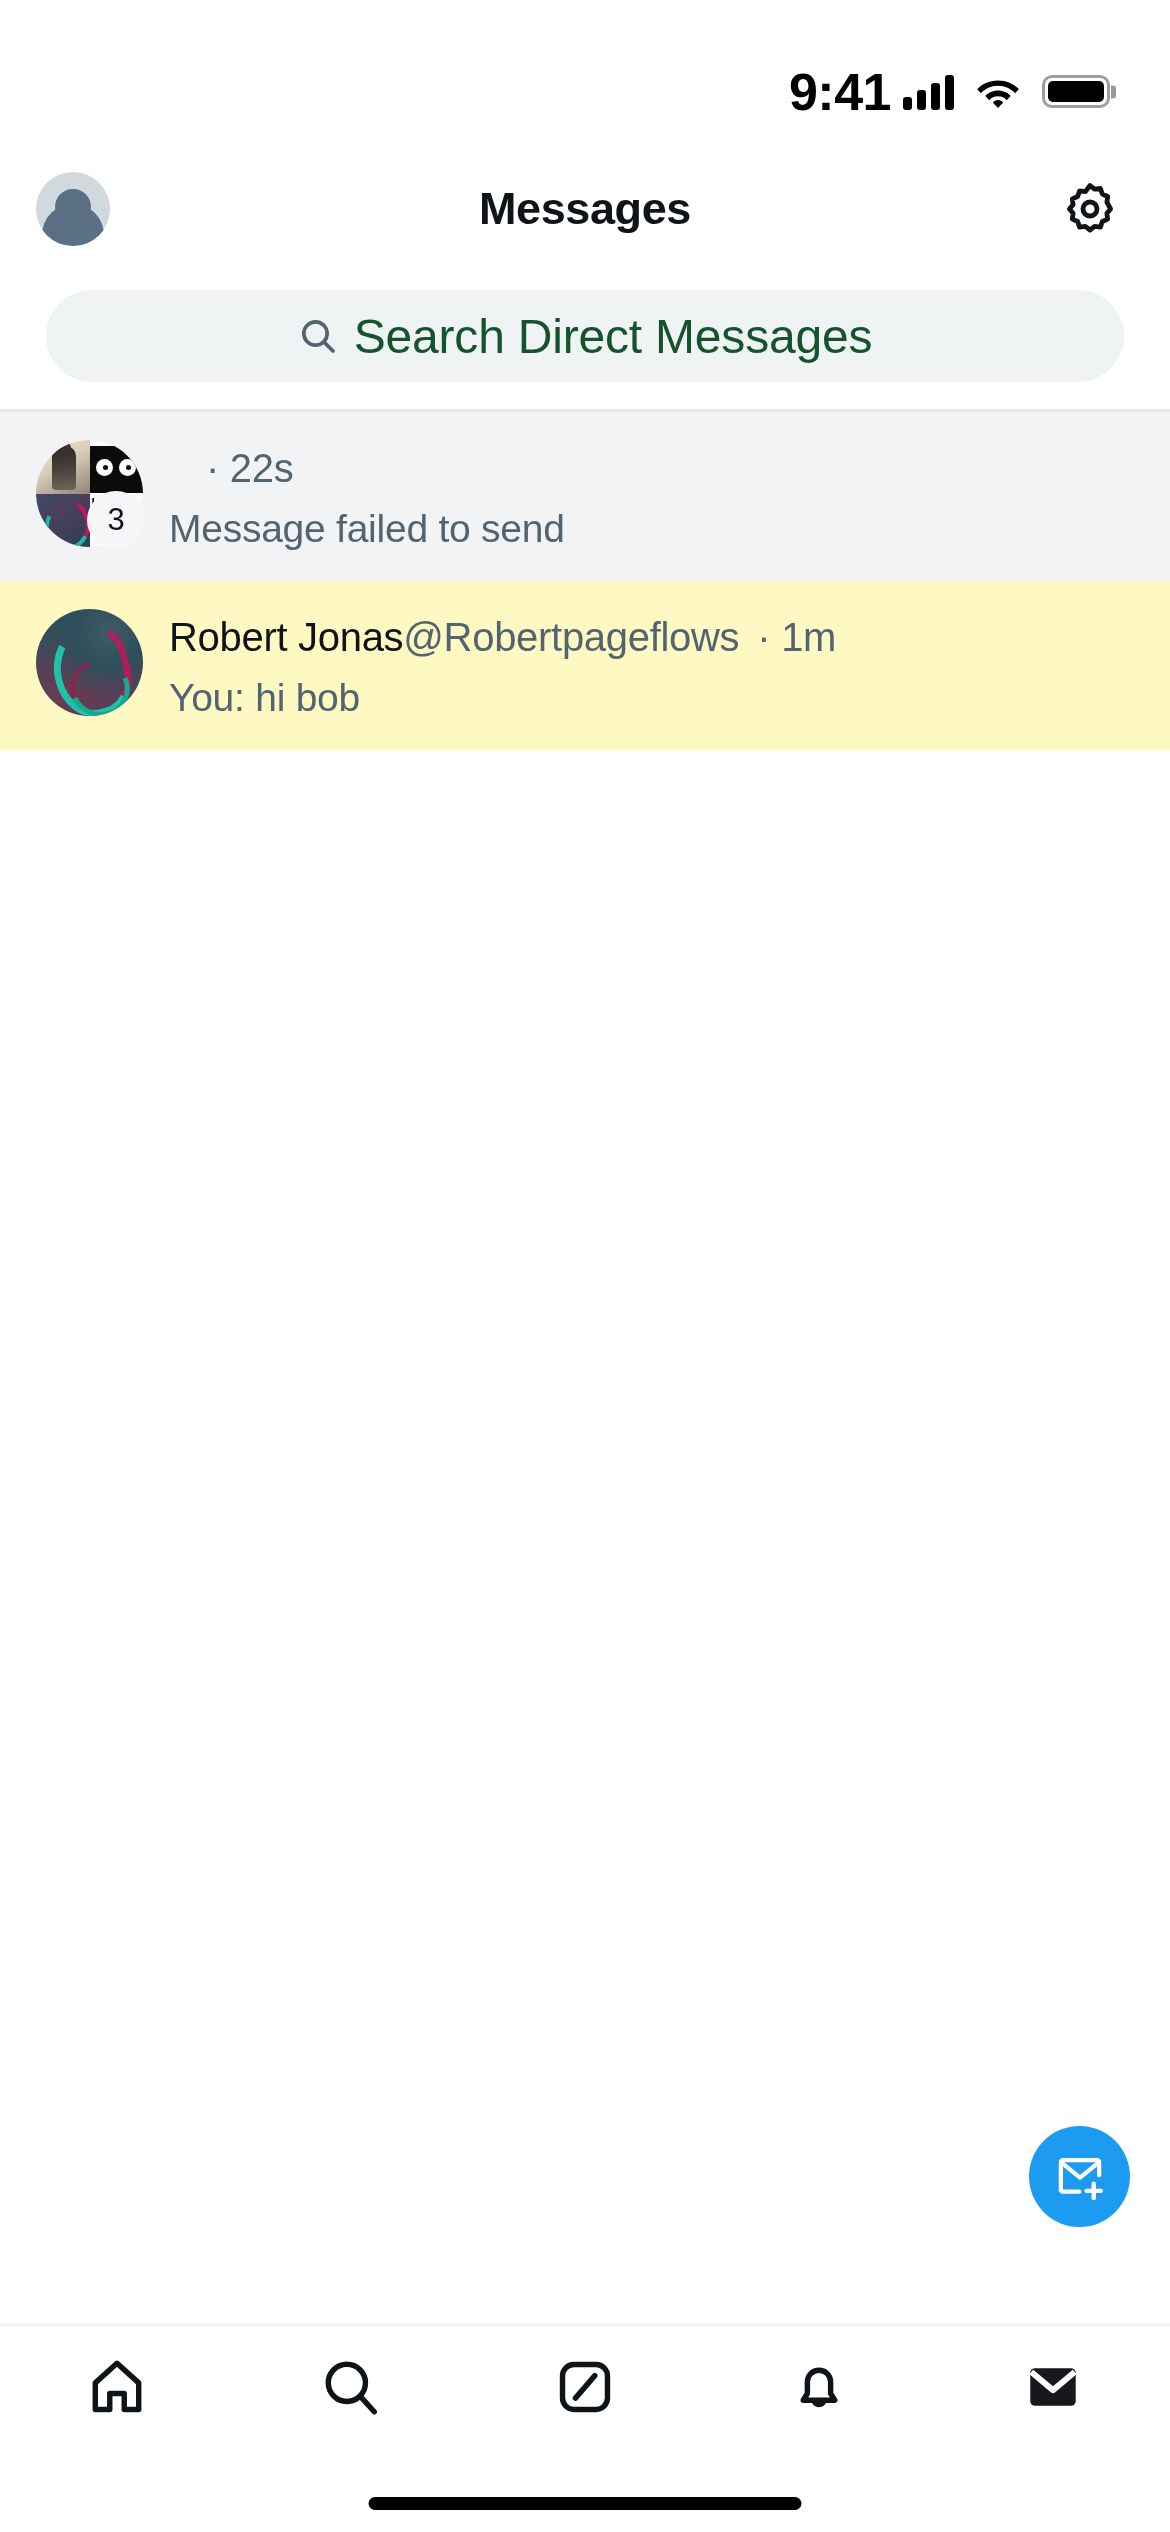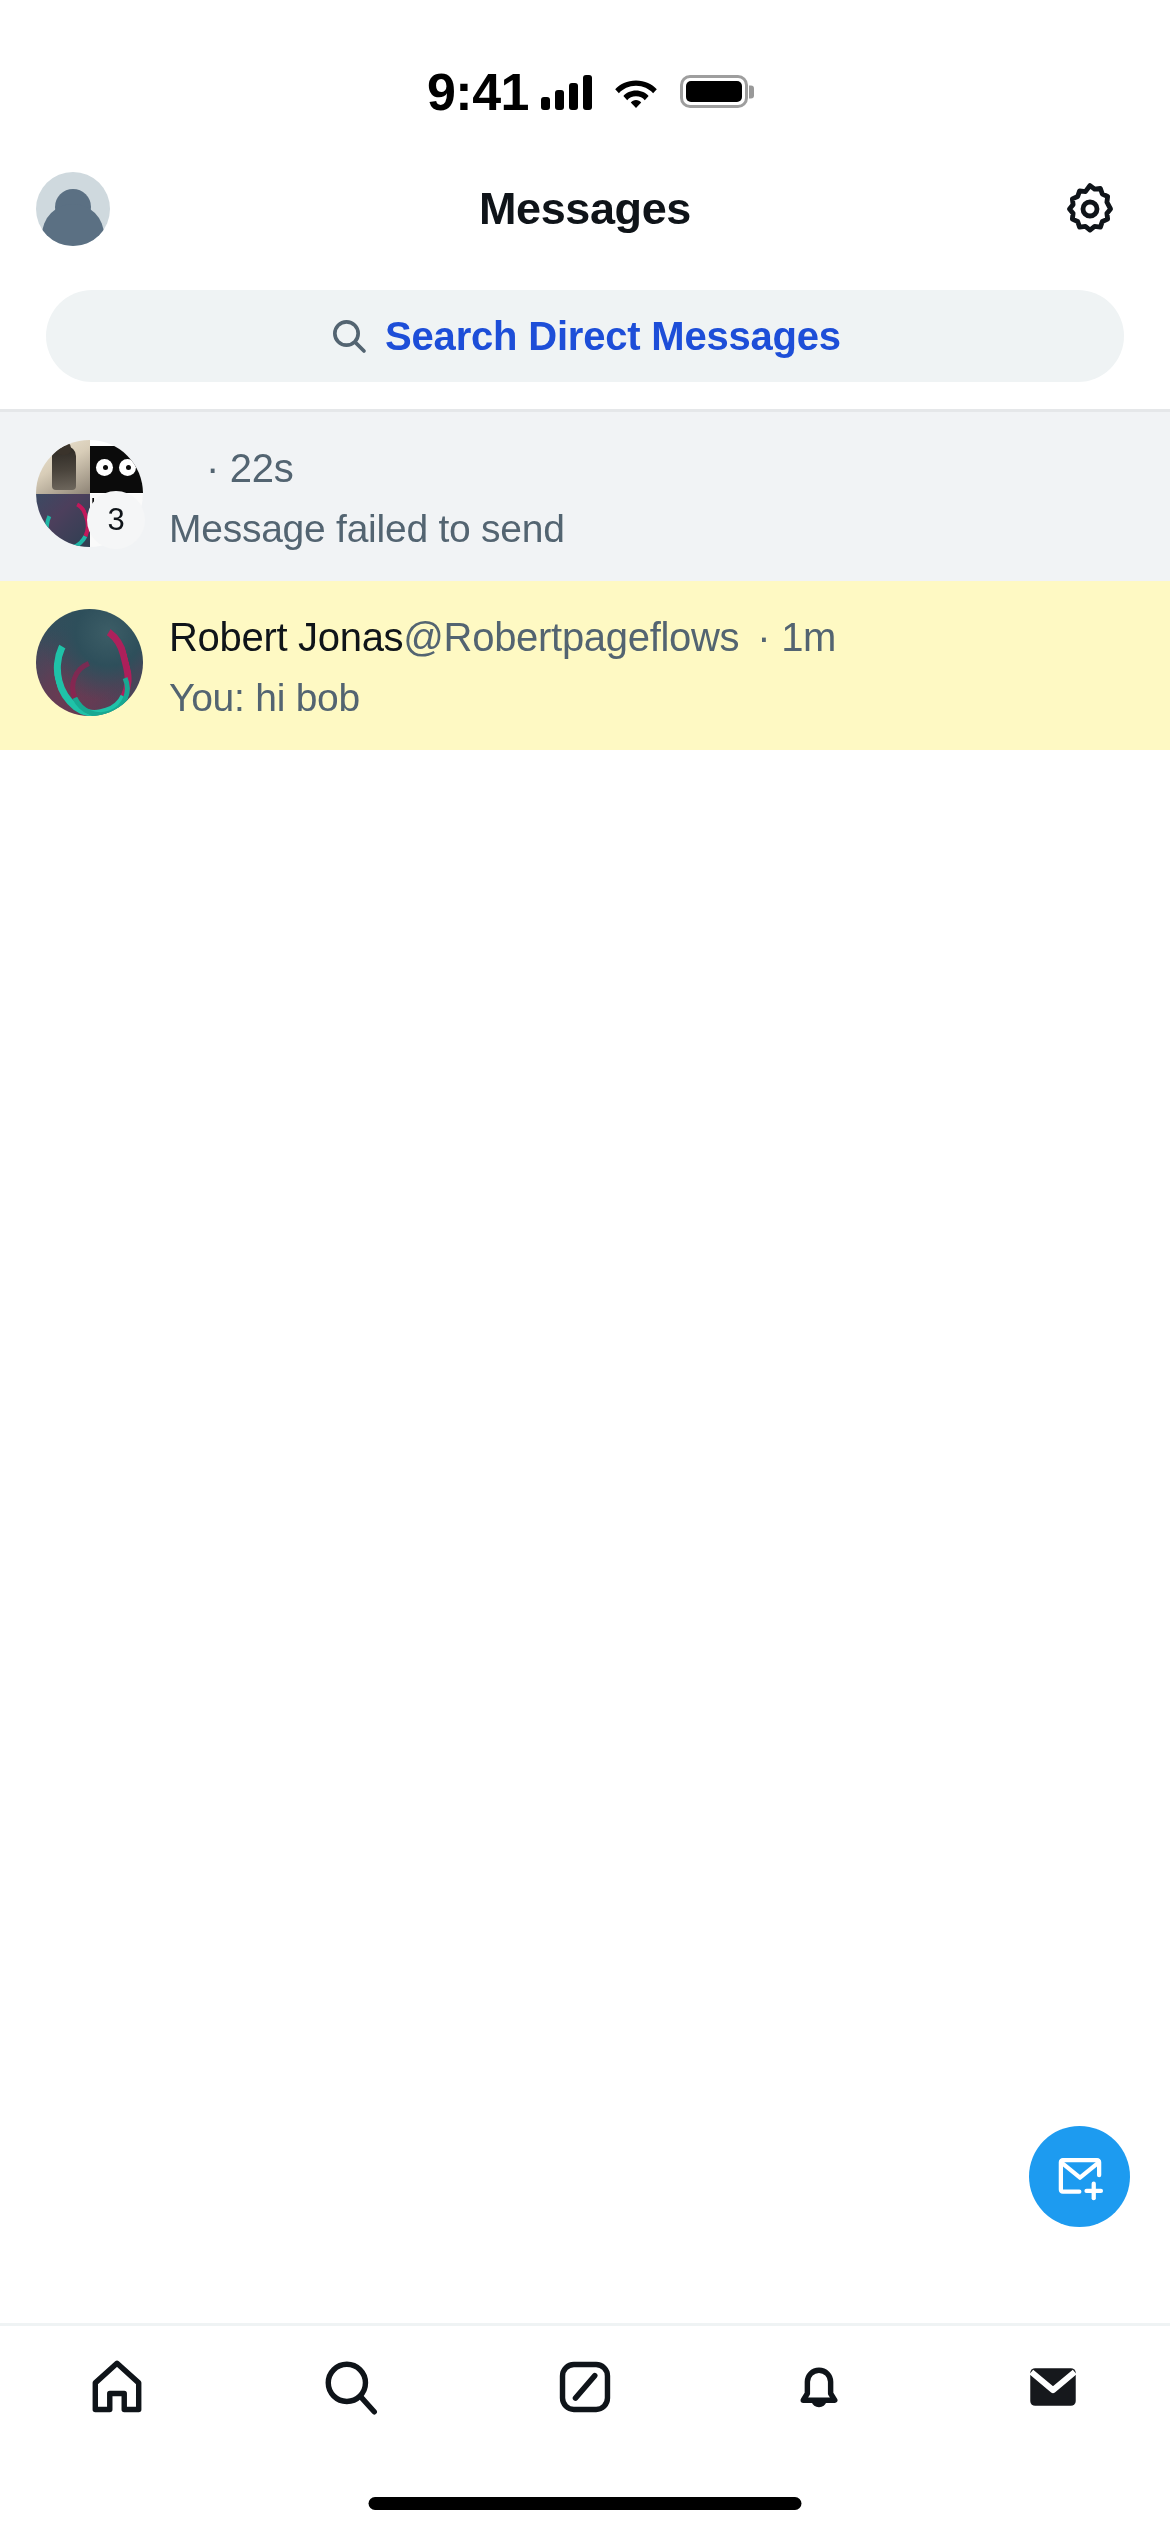--- a/index.html
+++ b/index.html
@@ -11,22 +11,22 @@
     -webkit-font-smoothing:antialiased;
     overflow:hidden;
     position:relative;
   }
 
   
   .statusbar {
     height:145px;
     display:flex;
     align-items:center;
-    justify-content:center;
-    padding:38px 90px 0 95px;
+    justify-content:flex-end;
+    padding:38px 60px 0 95px;
     gap:12px;
   }
   .status-time {
     font-size:52px;
     font-weight:bold;
     letter-spacing:-0.5px;
     color:#000;
   }
   .status-right { display:flex; align-items:center; gap:22px; }
   .sig-bars { display:flex; align-items:flex-end; gap:5px; height:36px; }
@@ -85,21 +85,21 @@
     position:relative; z-index:2;
   }
 
   
   .search-wrap { padding:17px 46px 27px; background:#fff; }
   .search-box {
     height:92px; border-radius:46px; background:#EFF3F4;
     display:flex; align-items:center; justify-content:center; gap:16px;
   }
   .search-box .ph {
-    font-size:40px; color:#1d4ed8; letter-spacing:-0.2px;font-weight:bold;
+    font-size:48px; color:#14532d; letter-spacing:-0.2px;
   }
 
   .divider { height:3px; background:#E5E7E9; }
 
   
   .list { background:#fff; }
   .row {
     display:flex; padding:28px 46px 30px 36px; gap:26px;
     align-items:flex-start; background:#fef9c3;
   }

